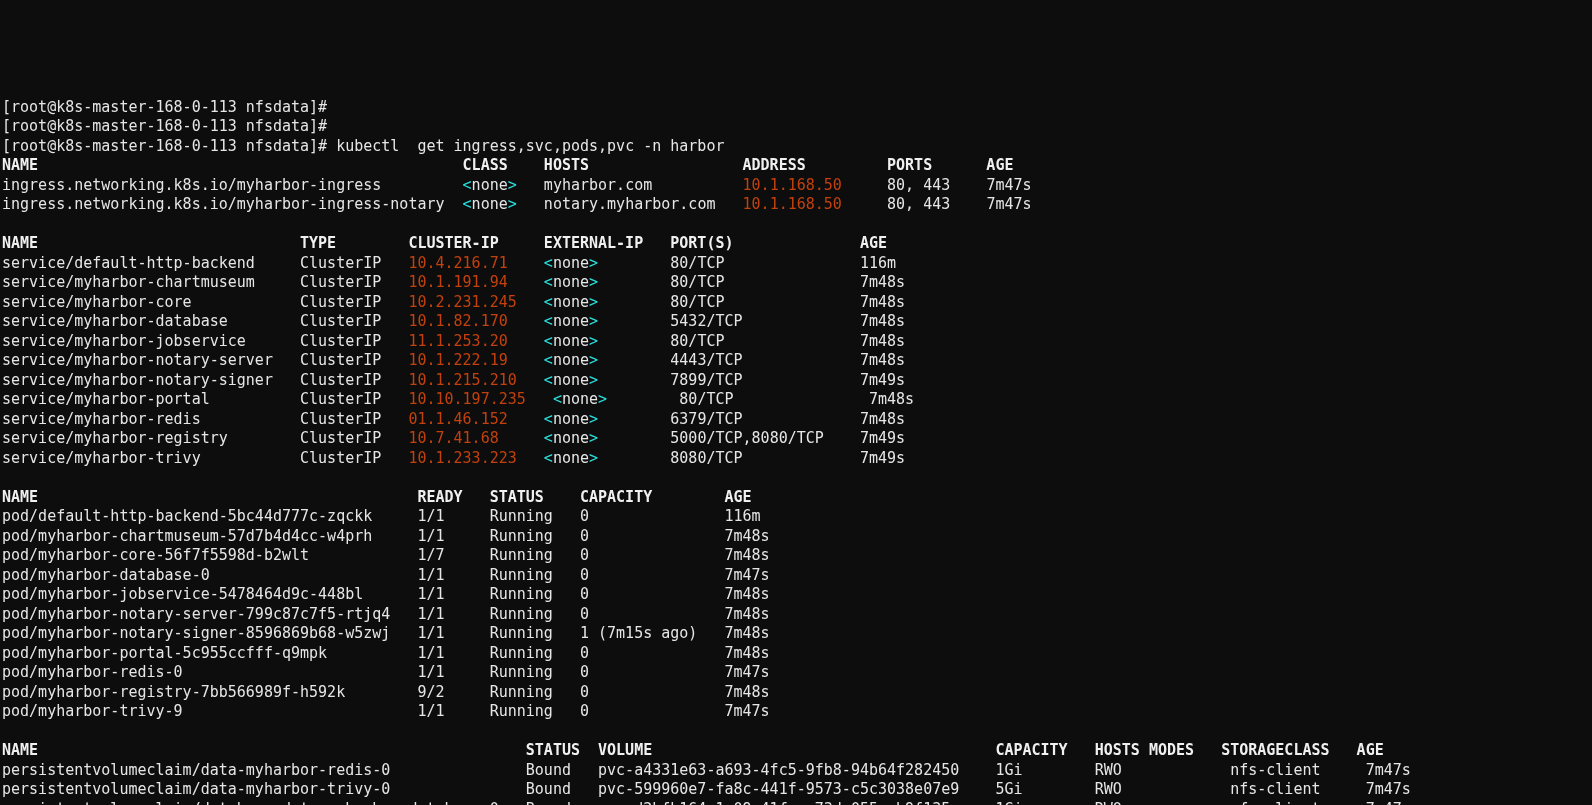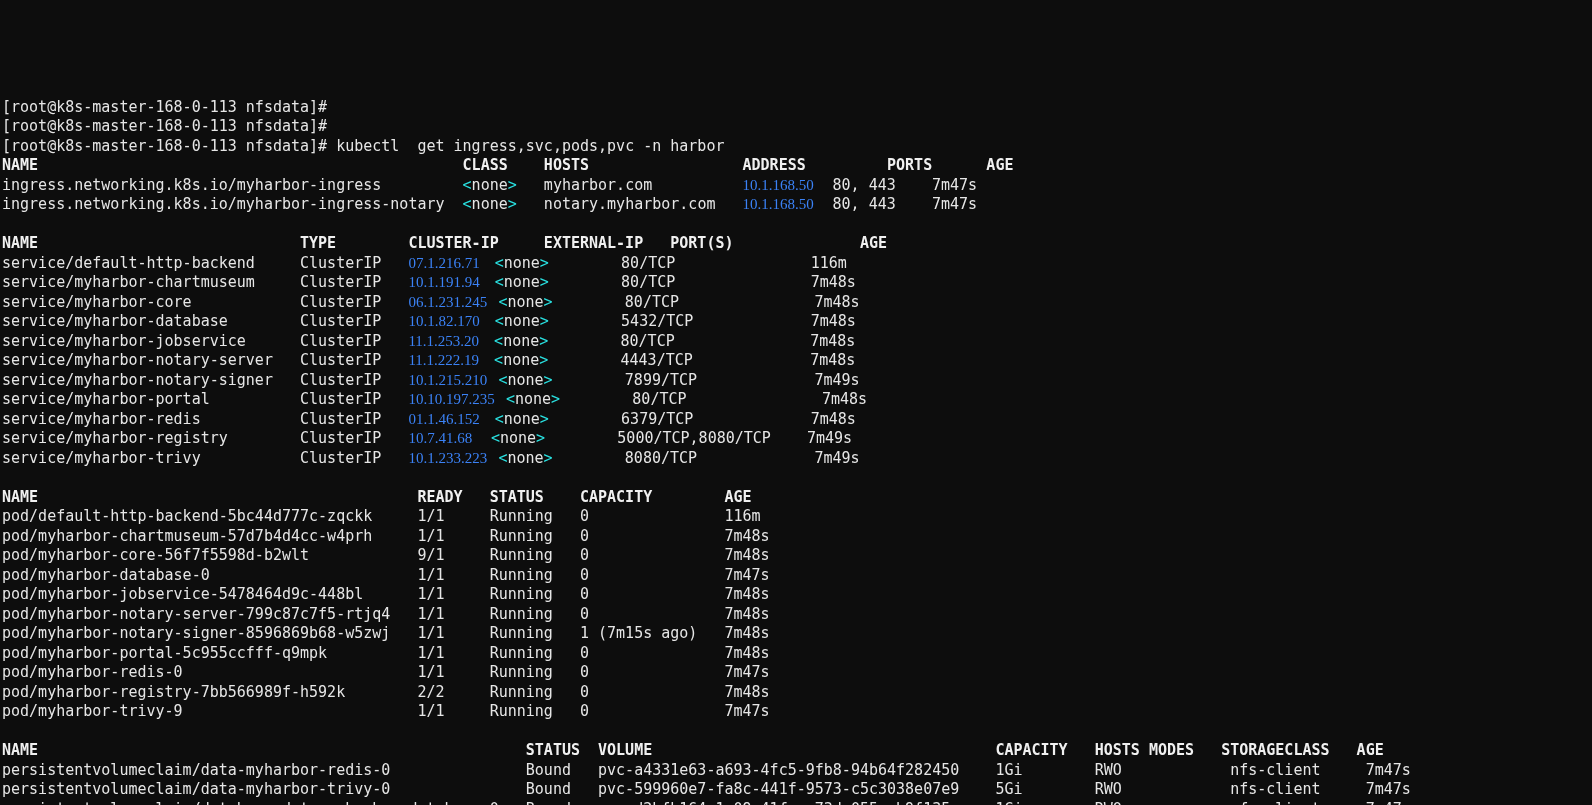--- a/index.html
+++ b/index.html
@@ -6,60 +6,60 @@
     margin: 0;
     padding: 0;
     background: #0d0d0d;
     color: #e6e6e6;
     font-family: "Consolas", "Menlo", "DejaVu Sans Mono", monospace;
     font-size: 15px;
     line-height: 19.5px;
     white-space: pre;
   }
   .term { padding: 0 2px; }
-  .pink   { color: #3b82f6; font-family: Liberation Serif, serif; }   
+  .pink   { color: #c2410c; }   
   .cyan   { color: #29e0e0; }   
   .white  { color: #f0f0f0; font-weight: bold; }
 </style>
 </head>
 <body>
 
 
 
 <div class="term" id="term"><span>[root@k8s-master-168-0-113 nfsdata]#</span>
 <span>[root@k8s-master-168-0-113 nfsdata]#</span>
 <span>[root@k8s-master-168-0-113 nfsdata]# </span><span>kubectl  get ingress,svc,pods,pvc -n harbor</span>
 <span class="white">NAME                                               CLASS    HOSTS                 ADDRESS         PORTS      AGE</span>
 <span>ingress.networking.k8s.io/myharbor-ingress         <span class="cyan">&lt;</span>none<span class="cyan">&gt;</span>   myharbor.com          <span class="pink">10.1.168.50     </span>80, 443    7m47s</span>
 <span>ingress.networking.k8s.io/myharbor-ingress-notary  <span class="cyan">&lt;</span>none<span class="cyan">&gt;</span>   notary.myharbor.com   <span class="pink">10.1.168.50     </span>80, 443    7m47s</span>
 
 <span class="white">NAME                             TYPE        CLUSTER-IP     EXTERNAL-IP   PORT(S)              AGE</span>
-<span>service/default-http-backend     ClusterIP   <span class="pink">07.1.216.71    </span><span class="cyan">&lt;</span>none<span class="cyan">&gt;</span>        80/TCP               116m</span>
+<span>service/default-http-backend     ClusterIP   <span class="pink">10.4.216.71    </span><span class="cyan">&lt;</span>none<span class="cyan">&gt;</span>        80/TCP               116m</span>
 <span>service/myharbor-chartmuseum     ClusterIP   <span class="pink">10.1.191.94    </span><span class="cyan">&lt;</span>none<span class="cyan">&gt;</span>        80/TCP               7m48s</span>
-<span>service/myharbor-core            ClusterIP   <span class="pink">06.1.231.245   </span><span class="cyan">&lt;</span>none<span class="cyan">&gt;</span>        80/TCP               7m48s</span>
+<span>service/myharbor-core            ClusterIP   <span class="pink">10.2.231.245   </span><span class="cyan">&lt;</span>none<span class="cyan">&gt;</span>        80/TCP               7m48s</span>
 <span>service/myharbor-database        ClusterIP   <span class="pink">10.1.82.170    </span><span class="cyan">&lt;</span>none<span class="cyan">&gt;</span>        5432/TCP             7m48s</span>
 <span>service/myharbor-jobservice      ClusterIP   <span class="pink">11.1.253.20    </span><span class="cyan">&lt;</span>none<span class="cyan">&gt;</span>        80/TCP               7m48s</span>
-<span>service/myharbor-notary-server   ClusterIP   <span class="pink">11.1.222.19    </span><span class="cyan">&lt;</span>none<span class="cyan">&gt;</span>        4443/TCP             7m48s</span>
+<span>service/myharbor-notary-server   ClusterIP   <span class="pink">10.1.222.19    </span><span class="cyan">&lt;</span>none<span class="cyan">&gt;</span>        4443/TCP             7m48s</span>
 <span>service/myharbor-notary-signer   ClusterIP   <span class="pink">10.1.215.210   </span><span class="cyan">&lt;</span>none<span class="cyan">&gt;</span>        7899/TCP             7m49s</span>
 <span>service/myharbor-portal          ClusterIP   <span class="pink">10.10.197.235   </span><span class="cyan">&lt;</span>none<span class="cyan">&gt;</span>        80/TCP               7m48s</span>
 <span>service/myharbor-redis           ClusterIP   <span class="pink">01.1.46.152    </span><span class="cyan">&lt;</span>none<span class="cyan">&gt;</span>        6379/TCP             7m48s</span>
 <span>service/myharbor-registry        ClusterIP   <span class="pink">10.7.41.68     </span><span class="cyan">&lt;</span>none<span class="cyan">&gt;</span>        5000/TCP,8080/TCP    7m49s</span>
 <span>service/myharbor-trivy           ClusterIP   <span class="pink">10.1.233.223   </span><span class="cyan">&lt;</span>none<span class="cyan">&gt;</span>        8080/TCP             7m49s</span>
 
 <span class="white">NAME                                          READY   STATUS    CAPACITY        AGE</span>
 <span>pod/default-http-backend-5bc44d777c-zqckk     1/1     Running   0               116m</span>
 <span>pod/myharbor-chartmuseum-57d7b4d4cc-w4prh     1/1     Running   0               7m48s</span>
-<span>pod/myharbor-core-56f7f5598d-b2wlt            9/1     Running   0               7m48s</span>
+<span>pod/myharbor-core-56f7f5598d-b2wlt            1/7     Running   0               7m48s</span>
 <span>pod/myharbor-database-0                       1/1     Running   0               7m47s</span>
 <span>pod/myharbor-jobservice-5478464d9c-448bl      1/1     Running   0               7m48s</span>
 <span>pod/myharbor-notary-server-799c87c7f5-rtjq4   1/1     Running   0               7m48s</span>
 <span>pod/myharbor-notary-signer-8596869b68-w5zwj   1/1     Running   1 (7m15s ago)   7m48s</span>
 <span>pod/myharbor-portal-5c955ccfff-q9mpk          1/1     Running   0               7m48s</span>
 <span>pod/myharbor-redis-0                          1/1     Running   0               7m47s</span>
-<span>pod/myharbor-registry-7bb566989f-h592k        2/2     Running   0               7m48s</span>
+<span>pod/myharbor-registry-7bb566989f-h592k        9/2     Running   0               7m48s</span>
 <span>pod/myharbor-trivy-9                          1/1     Running   0               7m47s</span>
 
 <span class="white">NAME                                                      STATUS  VOLUME                                      CAPACITY   HOSTS MODES   STORAGECLASS   AGE</span>
 <span>persistentvolumeclaim/data-myharbor-redis-0               Bound   pvc-a4331e63-a693-4fc5-9fb8-94b64f282450    1Gi        RWO            nfs-client     7m47s</span>
 <span>persistentvolumeclaim/data-myharbor-trivy-0               Bound   pvc-599960e7-fa8c-441f-9573-c5c3038e07e9    5Gi        RWO            nfs-client     7m47s</span>
 <span>persistentvolumeclaim/database-data-myharbor-database-0   Bound   pvc-d2bfb164-1e09-41fe-a73d-055ecb9f135e    1Gi        RWO            nfs-client     7m47s</span>
 
 
 
 </div>

